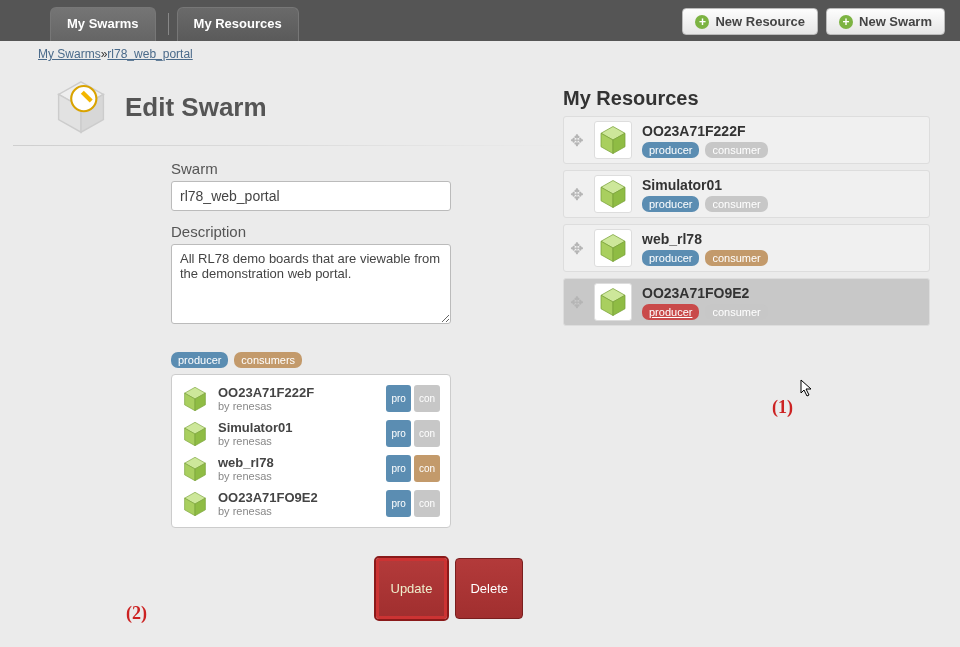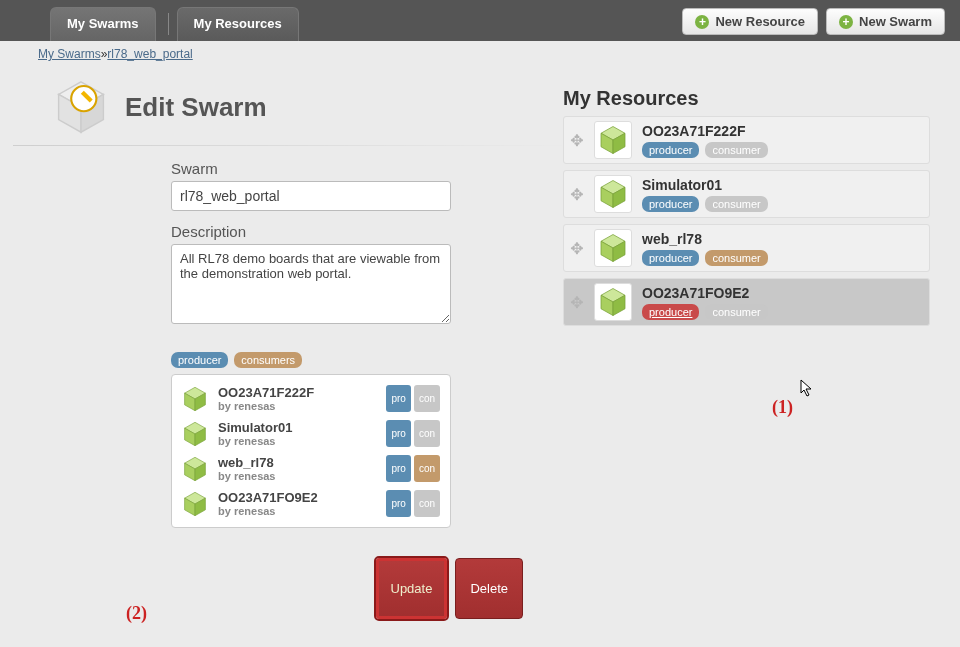--- a/index.html
+++ b/index.html
@@ -30,21 +30,21 @@
   .badge{display:inline-block;border-radius:7px;padding:2px 7px;font-size:11px;color:#fff;margin-right:2px;}
   .b-prod{background:#5b8db2;}
   .b-cons{background:#c39a6b;}
   .b-grey{background:#c7c7c7;color:#fff;}
   .b-red{background:#c94a4a;text-decoration:underline;}
   .resbox{border:1px solid #ccc;border-radius:4px;background:#fff;margin-top:6px;padding:6px 0;width:280px;}
   .resrow{display:flex;align-items:center;padding:4px 10px;gap:10px;}
   .cube-sm{width:26px;height:26px;flex-shrink:0;}
   .resinfo{flex:1;min-width:0;}
   .resname{font-size:13px;color:#444;font-weight:600;}
-  .resby{font-size:11px;color:#888;font-weight:bold;}
+  .resby{font-size:11px;color:#888;}
   .restags{display:flex;gap:3px;}
   .tag-sm{font-size:10px;border-radius:3px;padding:8px 5px;color:#fff;}
   .actions{margin-top:30px;display:flex;gap:8px;padding-left:120px;justify-content:flex-end;}
   .btn-danger{background:linear-gradient(#b33a3a,#a12f2f);border:1px solid #7a1f1f;color:#fff;border-radius:4px;padding:22px 14px;font-size:13px;cursor:pointer;}
   .btn-update{background:linear-gradient(#b33a3a,#a12f2f);border:3px solid #cc3333;outline:2px solid #8a1a1a;color:#eec;border-radius:3px;padding:4px 12px;font-size:13px;cursor:pointer;}
   .panel-title{font-size:20px;font-weight:bold;color:#333;margin-bottom:6px;}
   .panel-sub{font-size:13px;color:#555;line-height:1.35;margin-bottom:14px;width:230px;}
   .card{display:flex;align-items:center;background:#f0f0f0;border:1px solid #ddd;border-radius:3px;padding:4px 6px;margin-bottom:6px;gap:10px;}
   .card.hi{background:#c8c8c8;}
   .move-ic{color:#b5b5b5;font-size:16px;width:14px;text-align:center;}

